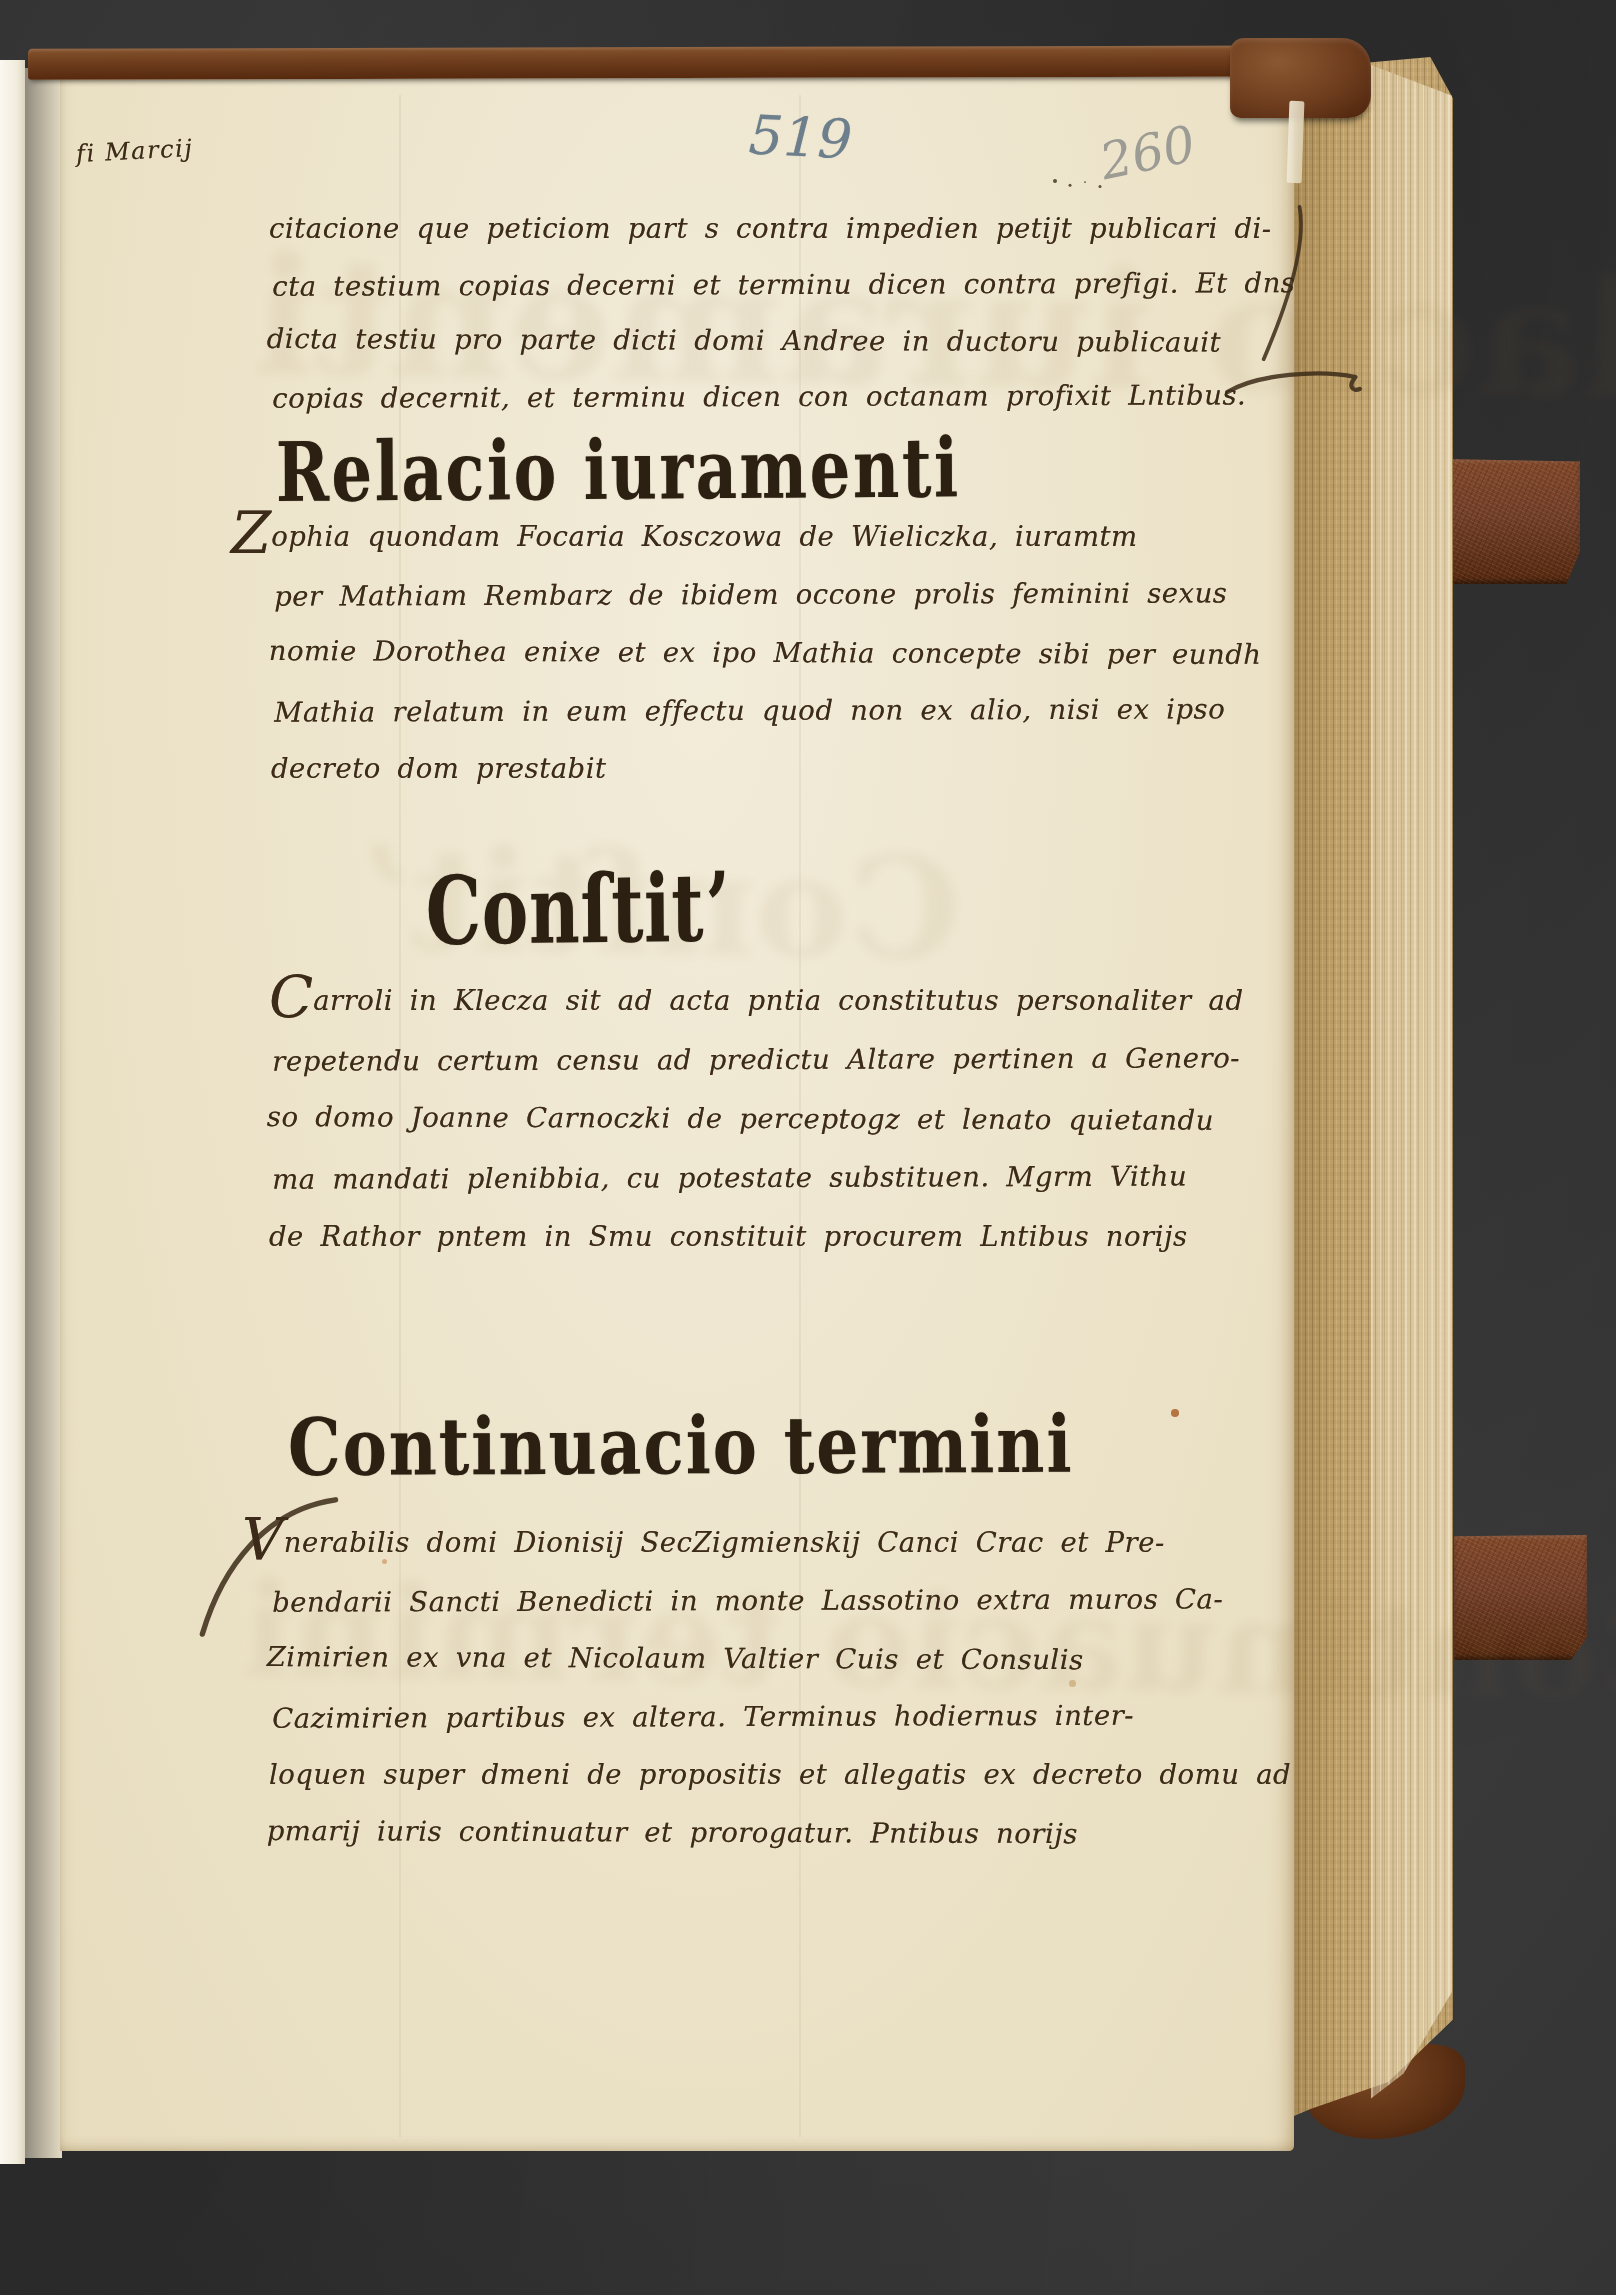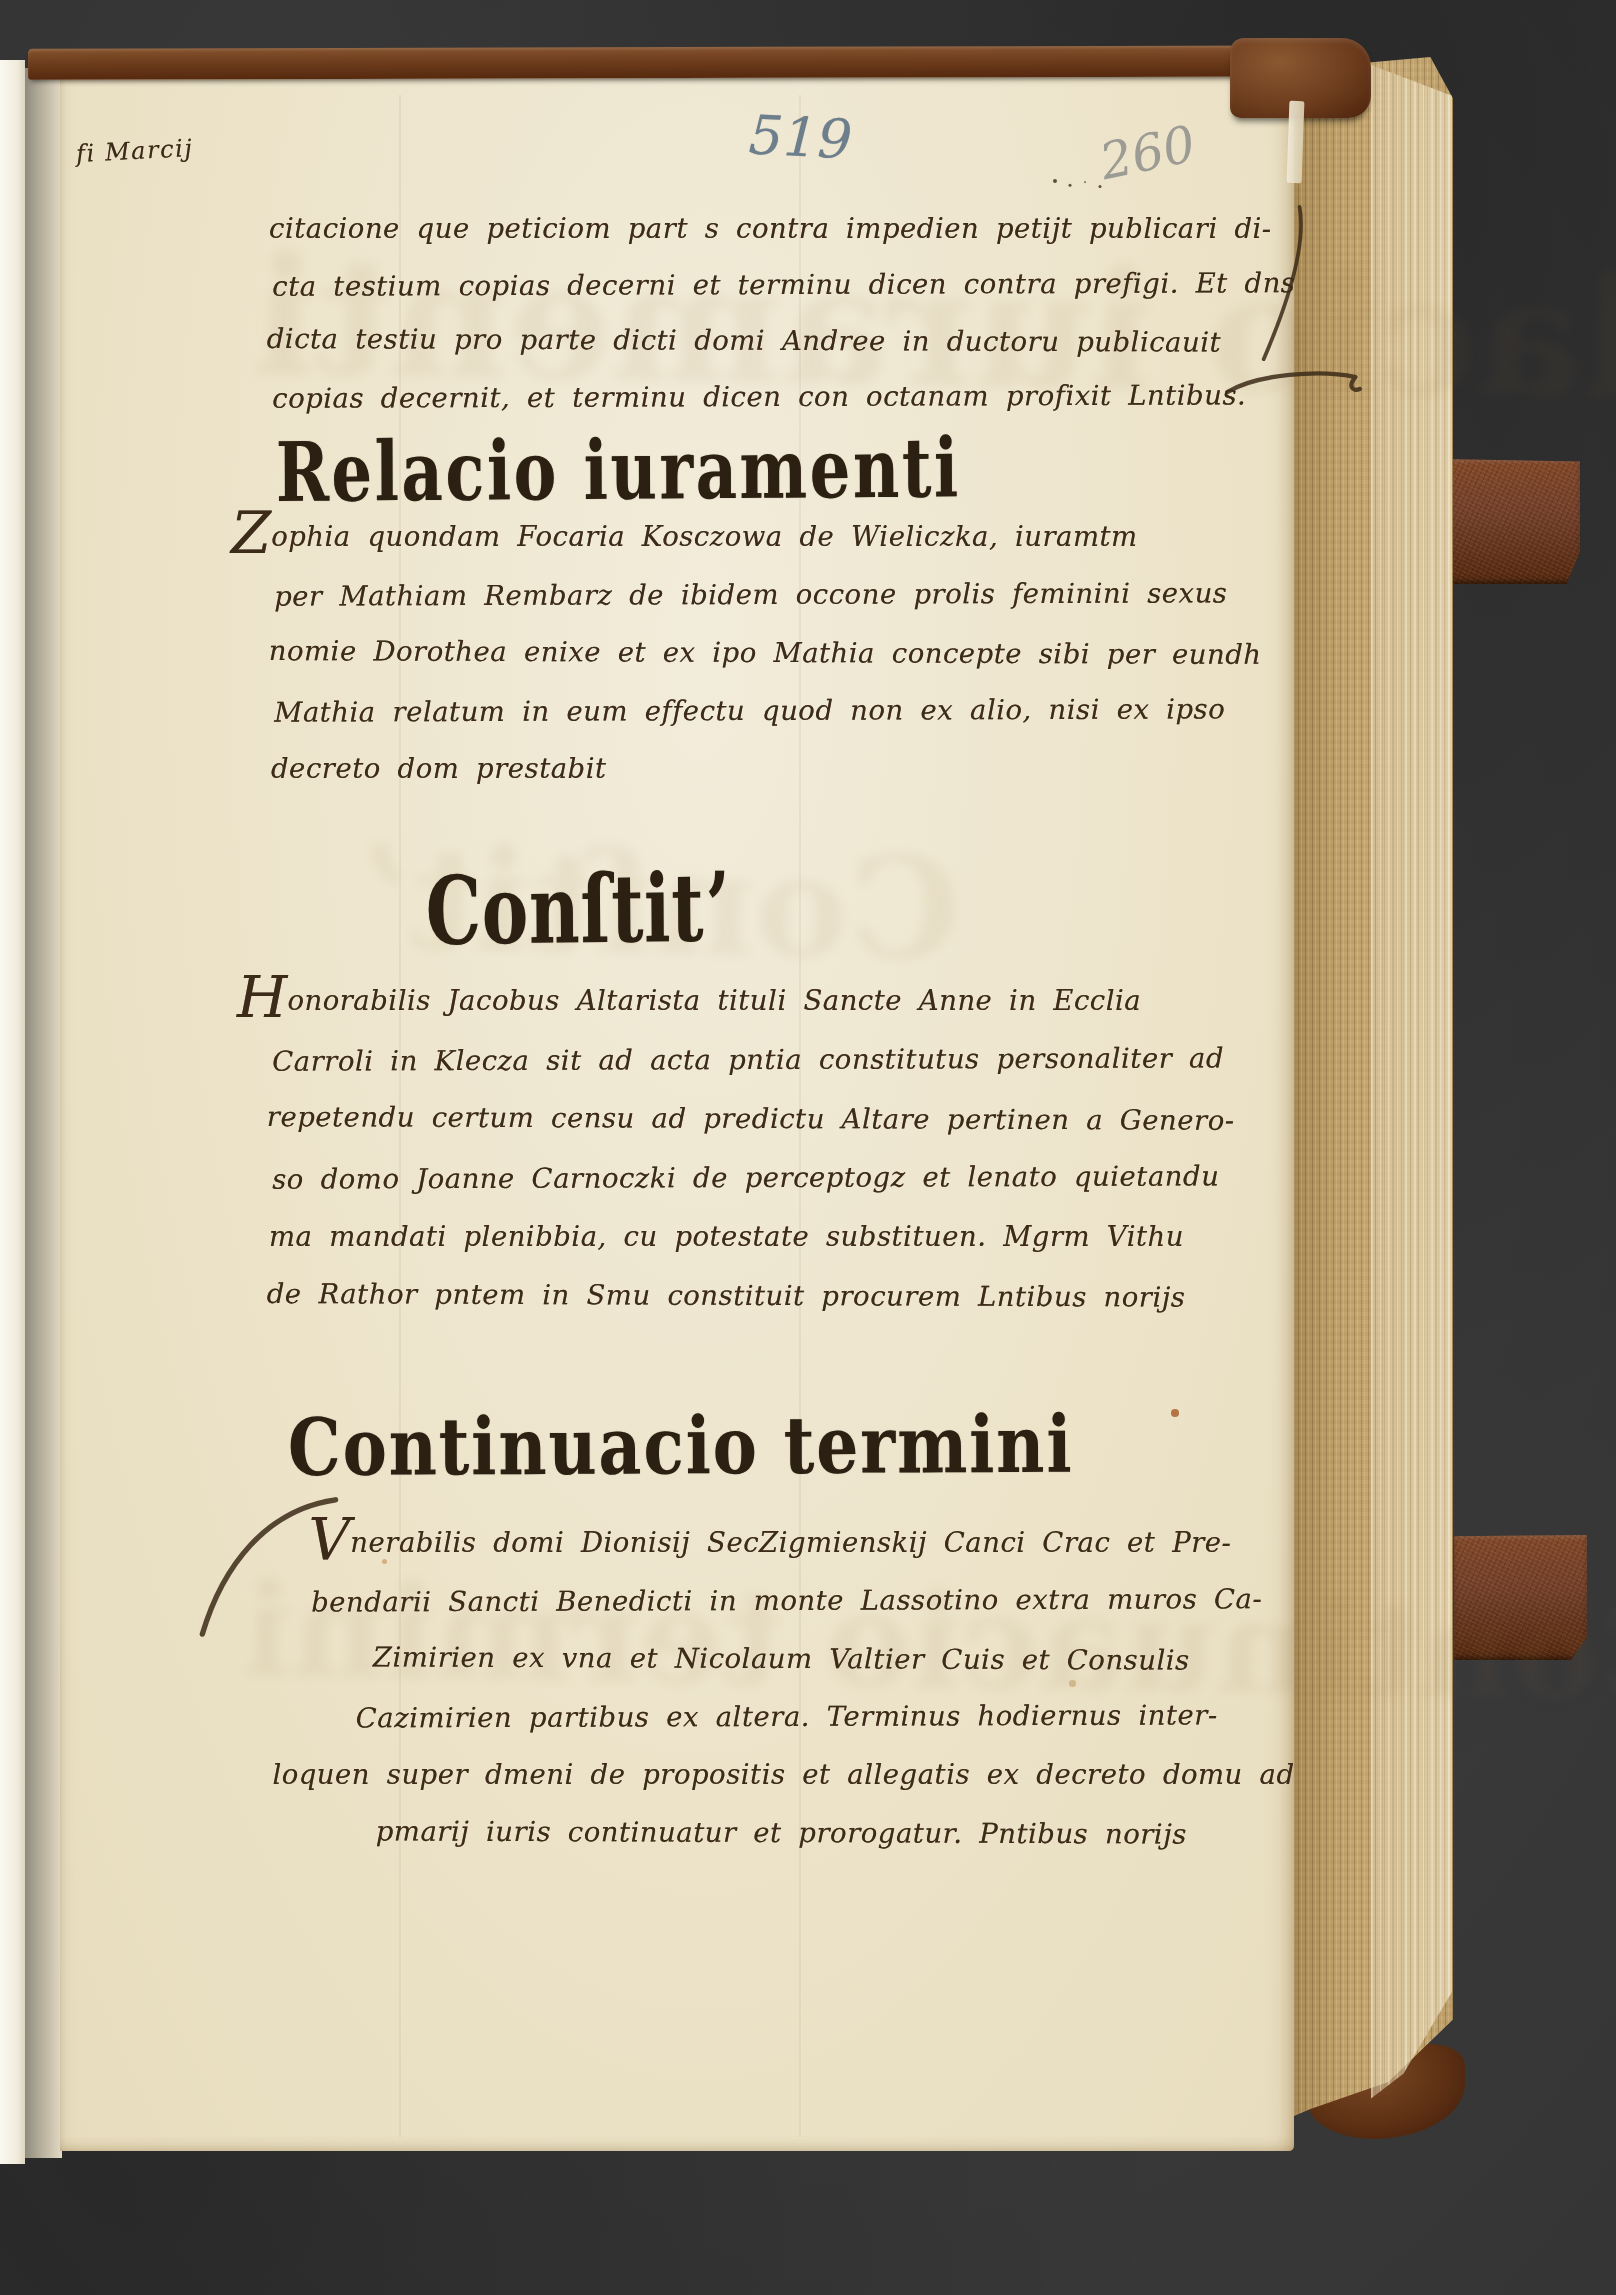--- a/index.html
+++ b/index.html
@@ -90,21 +90,21 @@
     box-shadow:15px 4.3px 0 -0.5px #3c2b18, 30px 1.1px 0 -1.1px #3c2b18, 45px 5.4px 0 -0.5px #3c2b18;}
 
   .para{width:1056px;}
   .para .line{position:static;display:block;white-space:nowrap;font-size:27.5px;
     letter-spacing:0.5px;word-spacing:7.5px;}
   .para .line:nth-child(2n){transform:rotate(-.2deg) translateX(3.2px);}
   .para .line:nth-child(3n){transform:rotate(.22deg) translateX(-2.2px);}
   .p1{left:209px;top:127px;} .p1 .line{line-height:56px;}
   .p2{left:171px;top:434px;} .p2 .line{line-height:58px;}
   .p3{left:177px;top:898px;} .p3 .line{line-height:59px;}
-  .p4{left:182px;top:1440px;text-align:center;} .p4 .line{line-height:58px;}
+  .p4{left:182px;top:1440px;} .p4 .line{line-height:58px;}
   .p2 .cont{padding-left:40px;} .p3 .cont{padding-left:32px;} .p4 .cont{padding-left:27px;}
   .p2 .line:first-child::first-letter,.p3 .line:first-child::first-letter,.p4 .line:first-child::first-letter{
     font-size:2.1em;line-height:0;vertical-align:-.12em;letter-spacing:0;}
 
   .heading{color:#2c2012;font-weight:bold;white-space:nowrap;line-height:1;
     text-shadow:0 0 1.1px rgba(45,30,15,.4);transform-origin:left bottom;}
   .h1{left:216px;top:358px;font-size:82px;letter-spacing:3.2px;transform:scaleX(.78) rotate(-.3deg);}
   .h2{left:366px;top:791px;font-size:94px;letter-spacing:1.1px;transform:scaleX(.74) rotate(-.5deg);}
   .h3{left:228px;top:1335px;font-size:79px;letter-spacing:2.2px;transform:scaleX(.84) rotate(-.2deg);}
 
@@ -157,21 +157,20 @@
       <div class="line ink">Zophia quondam Focaria Kosczowa de Wieliczka, iuramtm</div>
       <div class="line ink cont">per Mathiam Rembarz de ibidem occone prolis feminini sexus</div>
       <div class="line ink cont">nomie Dorothea enixe et ex ipo Mathia concepte sibi per eundh</div>
       <div class="line ink cont">Mathia relatum in eum effectu quod non ex alio, nisi ex ipso</div>
       <div class="line ink cont">decreto dom prestabit</div>
     </div>
 
     <div class="heading h2">Conſtitʼ</div>
 
     <div class="para p3">
-      <div class="line ink">Honorabilis Jacobus Altarista tituli Sancte Anne in Ecclia</div>
       <div class="line ink cont">Carroli in Klecza sit ad acta pntia constitutus personaliter ad</div>
       <div class="line ink cont">repetendu certum censu ad predictu Altare pertinen a Genero-</div>
       <div class="line ink cont">so domo Joanne Carnoczki de perceptogz et lenato quietandu</div>
       <div class="line ink cont">ma mandati plenibbia, cu potestate substituen. Mgrm Vithu</div>
       <div class="line ink cont">de Rathor pntem in Smu constituit procurem Lntibus norijs</div>
     </div>
 
     <div class="heading h3">Continuacio termini</div>
 
     <div class="para p4">

